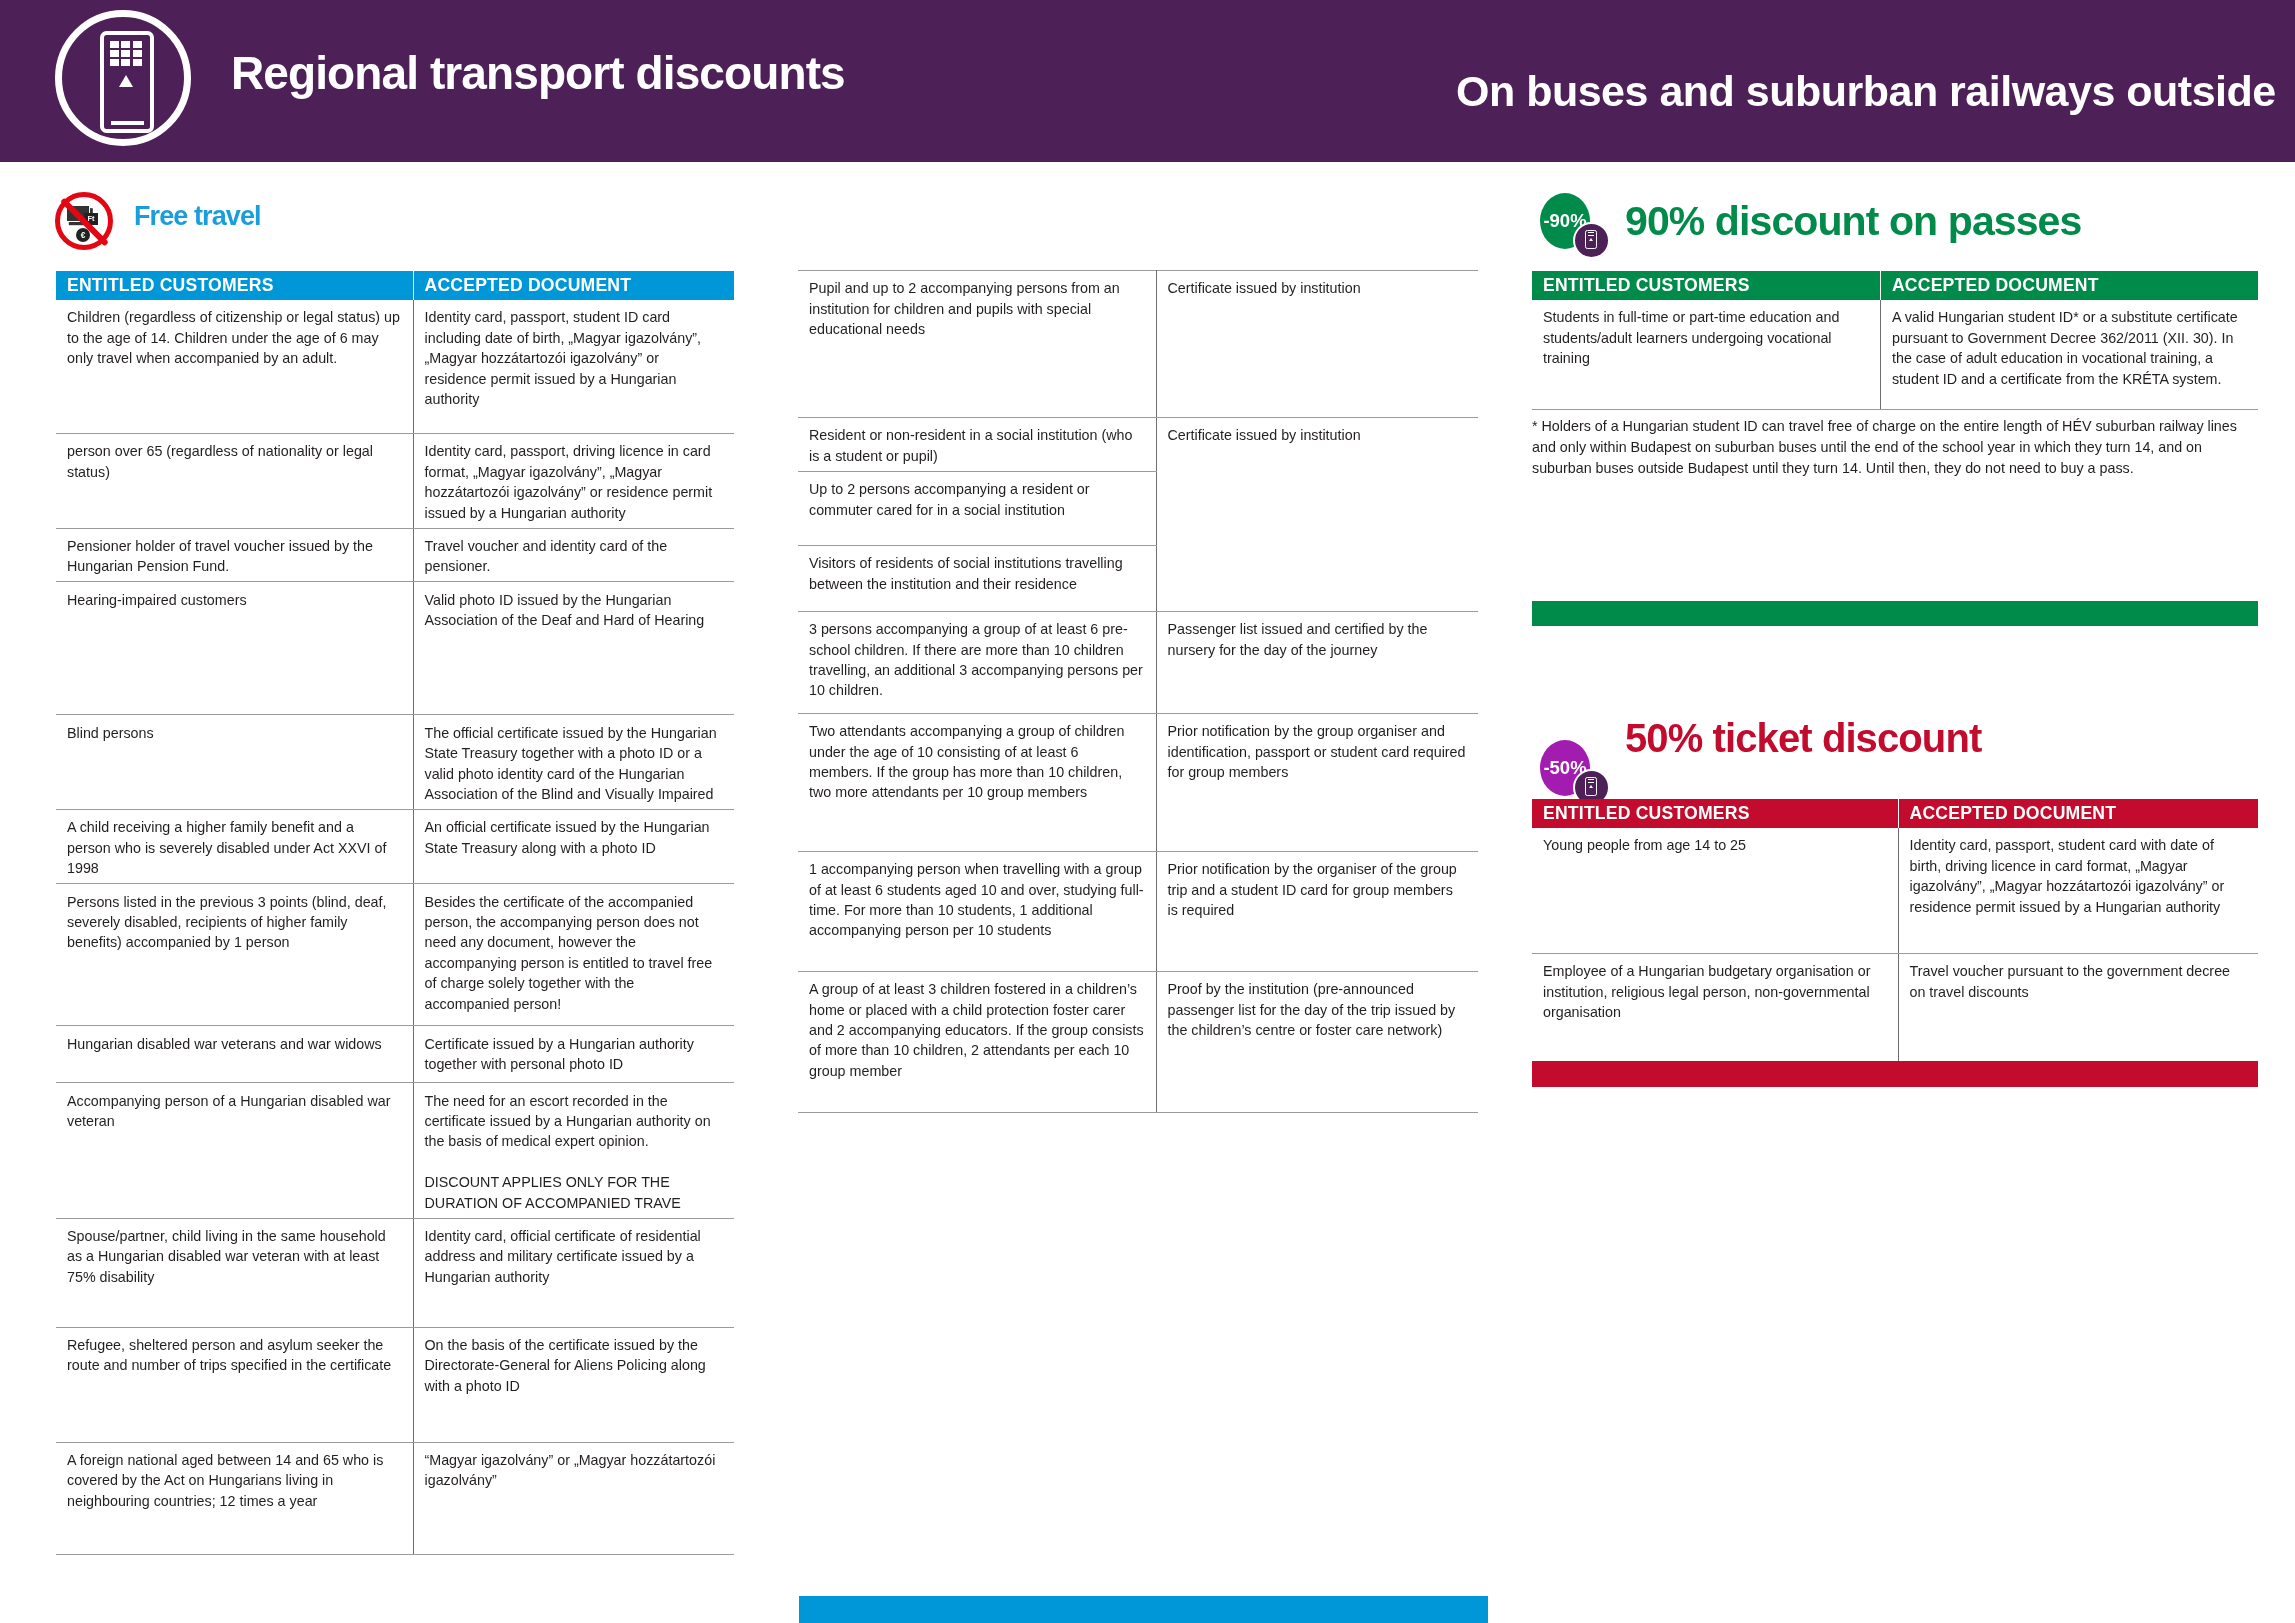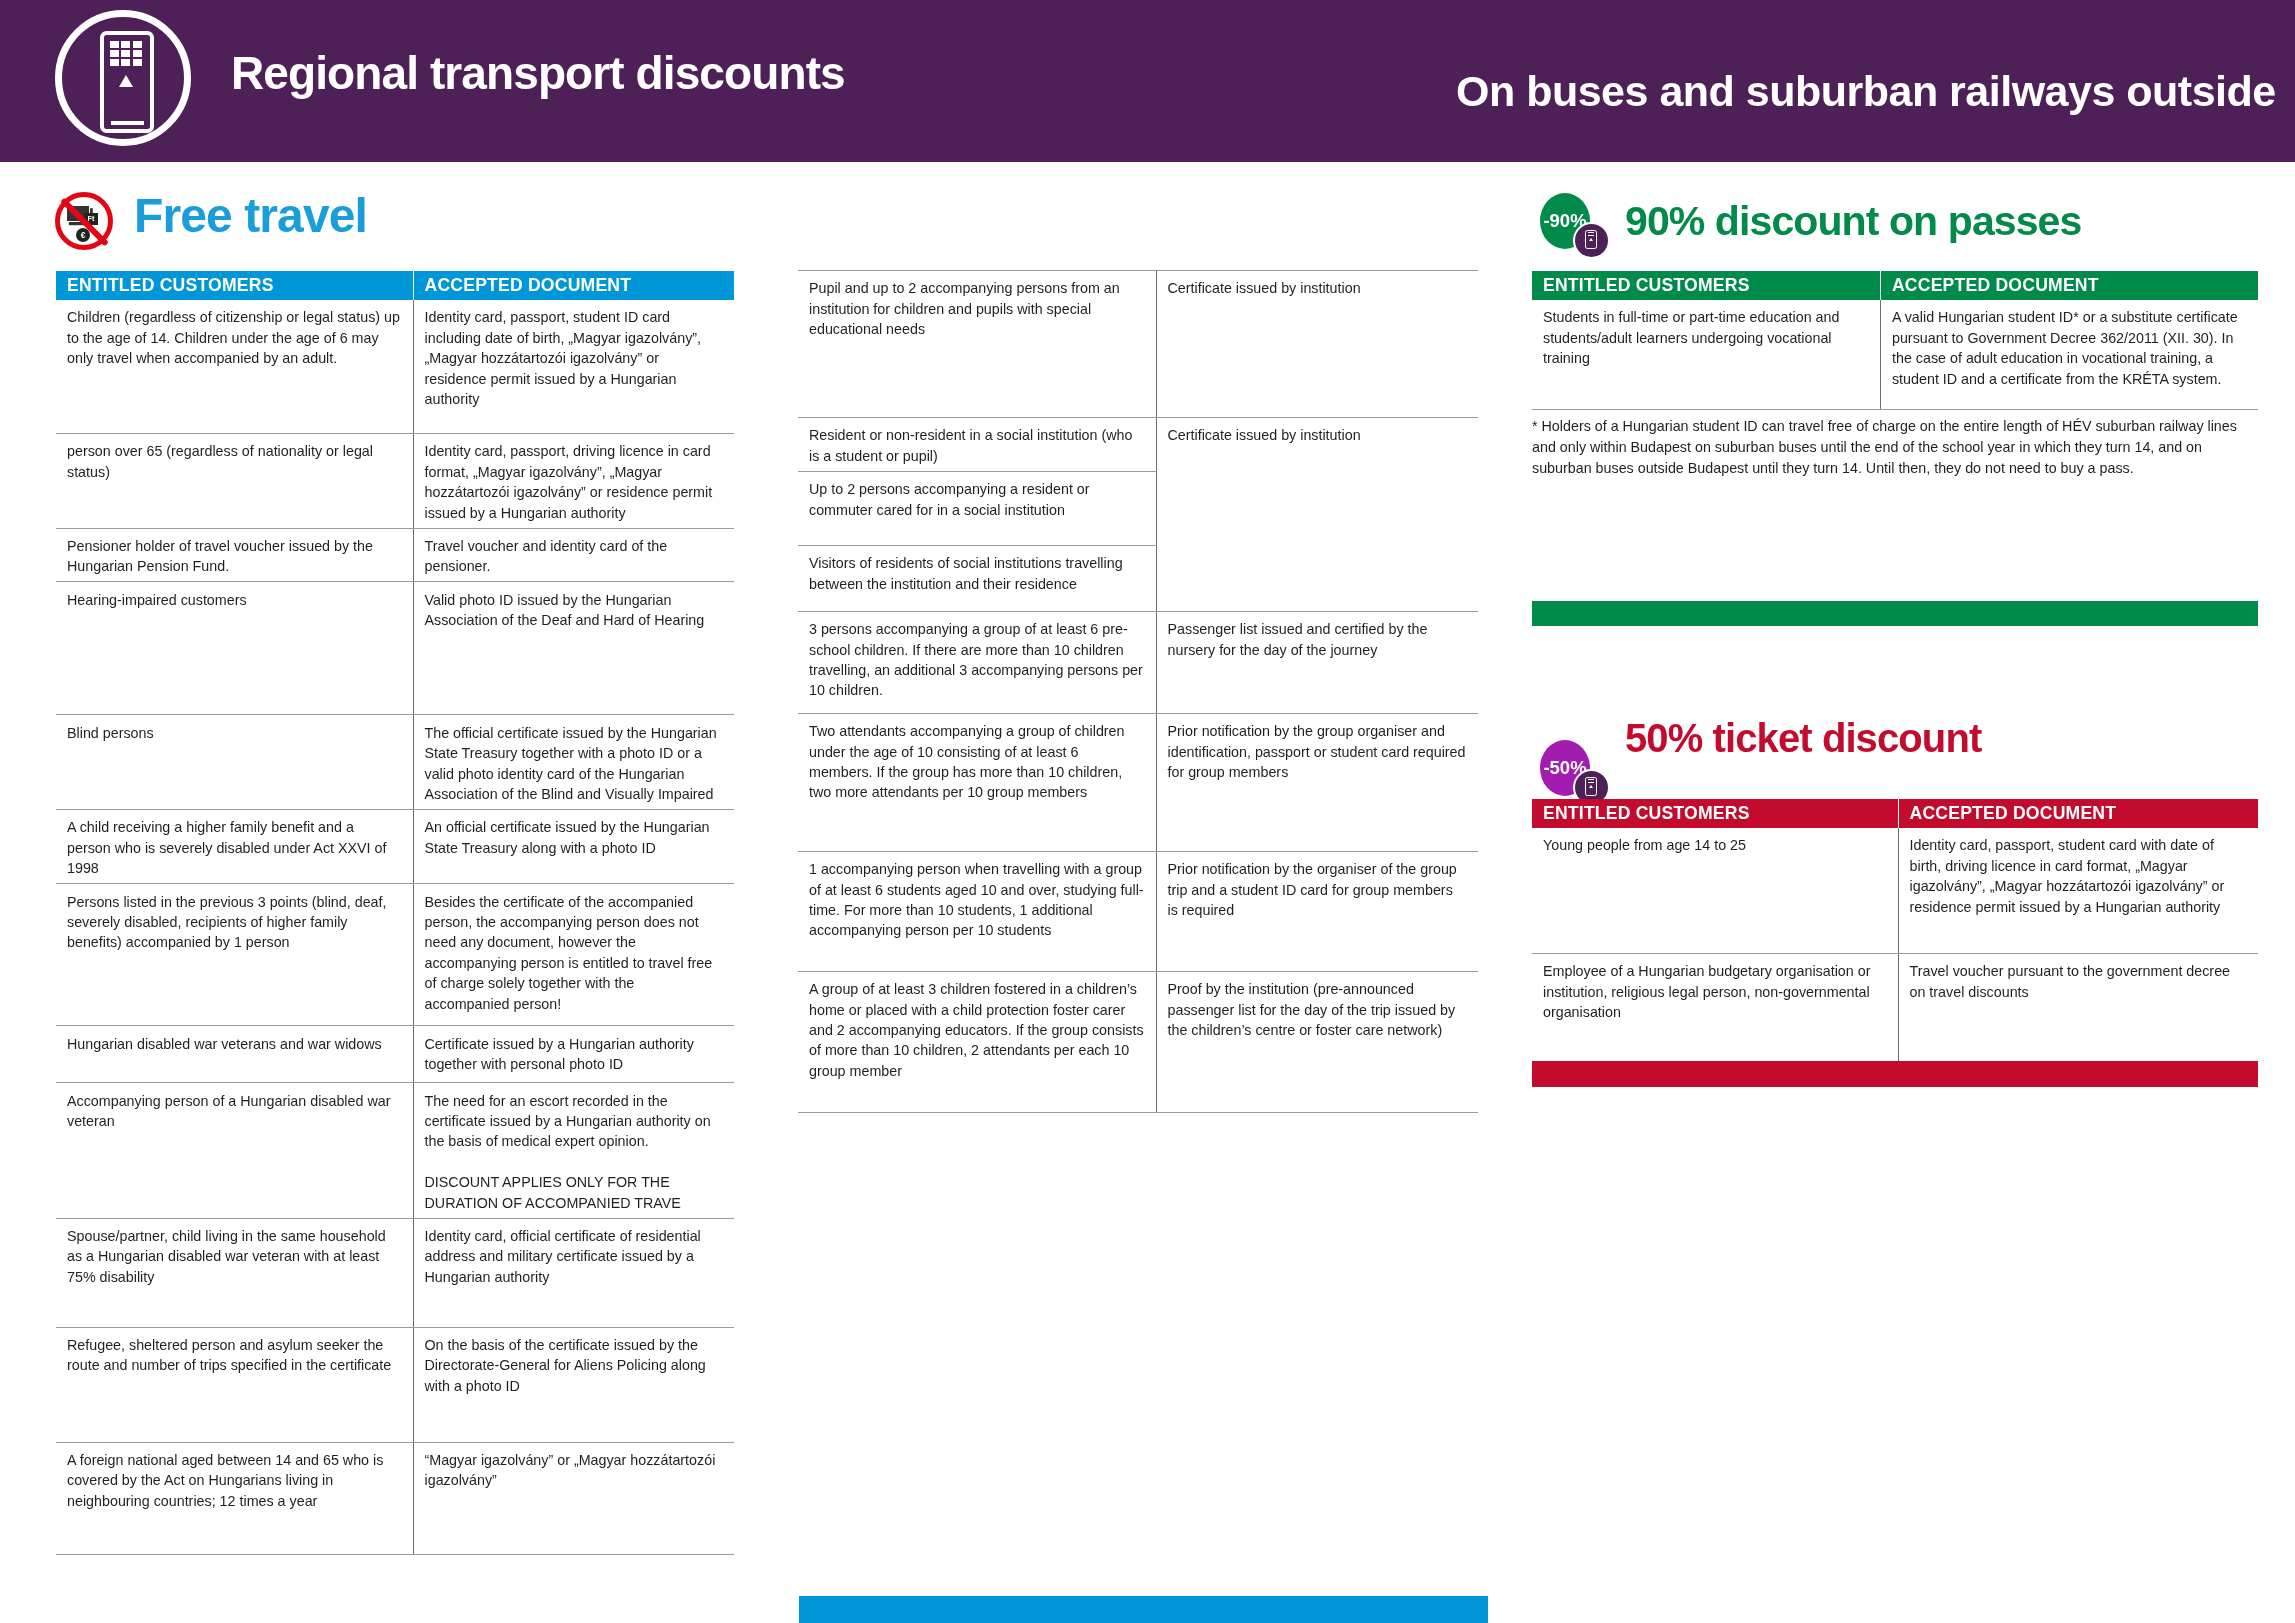--- a/index.html
+++ b/index.html
@@ -12,21 +12,21 @@
   .bus{position:absolute;left:38px;top:14px;width:46px;height:94px;border:4.2px solid #fff;border-radius:6.5px;}
   .bus .wins{position:absolute;left:5.6px;top:5.6px;width:35px;display:grid;grid-template-columns:repeat(3,9.3px);grid-gap:2.3px;}
   .bus .win{width:9.3px;height:7px;background:#fff;}
   .bus .arrow{position:absolute;left:15.3px;top:40px;width:0;height:0;border-left:7.9px solid transparent;border-right:7.9px solid transparent;border-bottom:12px solid #fff;}
   .bus .base{position:absolute;left:6.5px;bottom:4.6px;width:33px;height:3.2px;background:#fff;}
   .header-title{position:absolute;left:231px;top:46px;font-size:46px;font-weight:bold;color:#fff;letter-spacing:-0.9px;white-space:nowrap;}
   .header-subtitle{position:absolute;left:1456px;top:29px;font-size:43px;font-weight:bold;color:#fff;line-height:52px;letter-spacing:-0.5px;white-space:nowrap;margin-top:36px;}
 
   
   .sec-title{position:absolute;font-weight:bold;letter-spacing:-0.9px;white-space:nowrap;}
-  #free-title{left:134px;top:188px;font-size:48px;color:#1a9edb;}
+  #free-title{left:134px;top:201px;font-size:27px;color:#1a9edb;}
   #t90-title{left:1625px;top:198px;font-size:41px;color:#008b4a;}
   #t50-title{left:1625px;top:716px;font-size:40px;color:#c20b2d;}
 
   
   .ban-icon{position:absolute;left:55px;top:192px;width:59px;height:59px;}
   .ban-icon .money-note{position:absolute;left:11px;top:13px;width:22px;height:15px;background:#333;border:1.4px solid #fff;box-shadow:2.8px 3.2px 0 0 #333;}
   .ban-icon .ft-chip{position:absolute;left:29px;top:21px;width:14px;height:12px;background:#222;color:#fff;font-size:7.4px;font-weight:bold;text-align:center;line-height:12px;}
   .ban-icon .coin{position:absolute;left:21px;top:36px;width:14px;height:14px;background:#222;border-radius:50%;color:#fff;font-size:8.3px;font-weight:bold;text-align:center;line-height:14px;}
   .ban-icon .ring{position:absolute;left:0;top:0;width:48px;height:48px;border:5.6px solid #e30613;border-radius:50%;}
   .ban-icon .slash{position:absolute;left:-1.9px;top:27px;width:63px;height:6px;background:#e30613;transform:rotate(45deg);border-radius:2.8px;}

